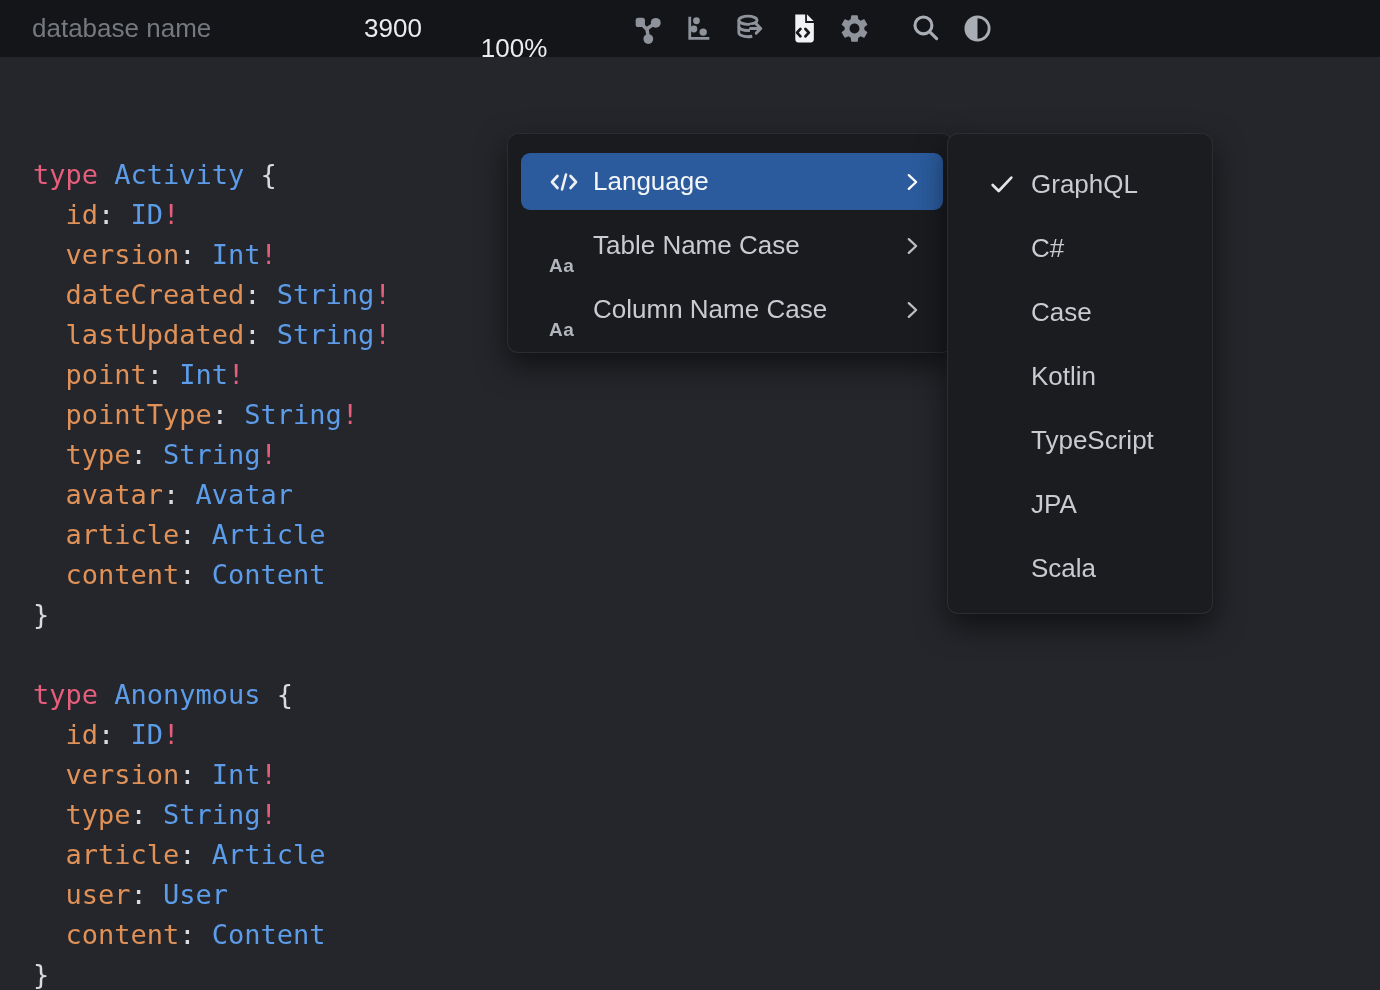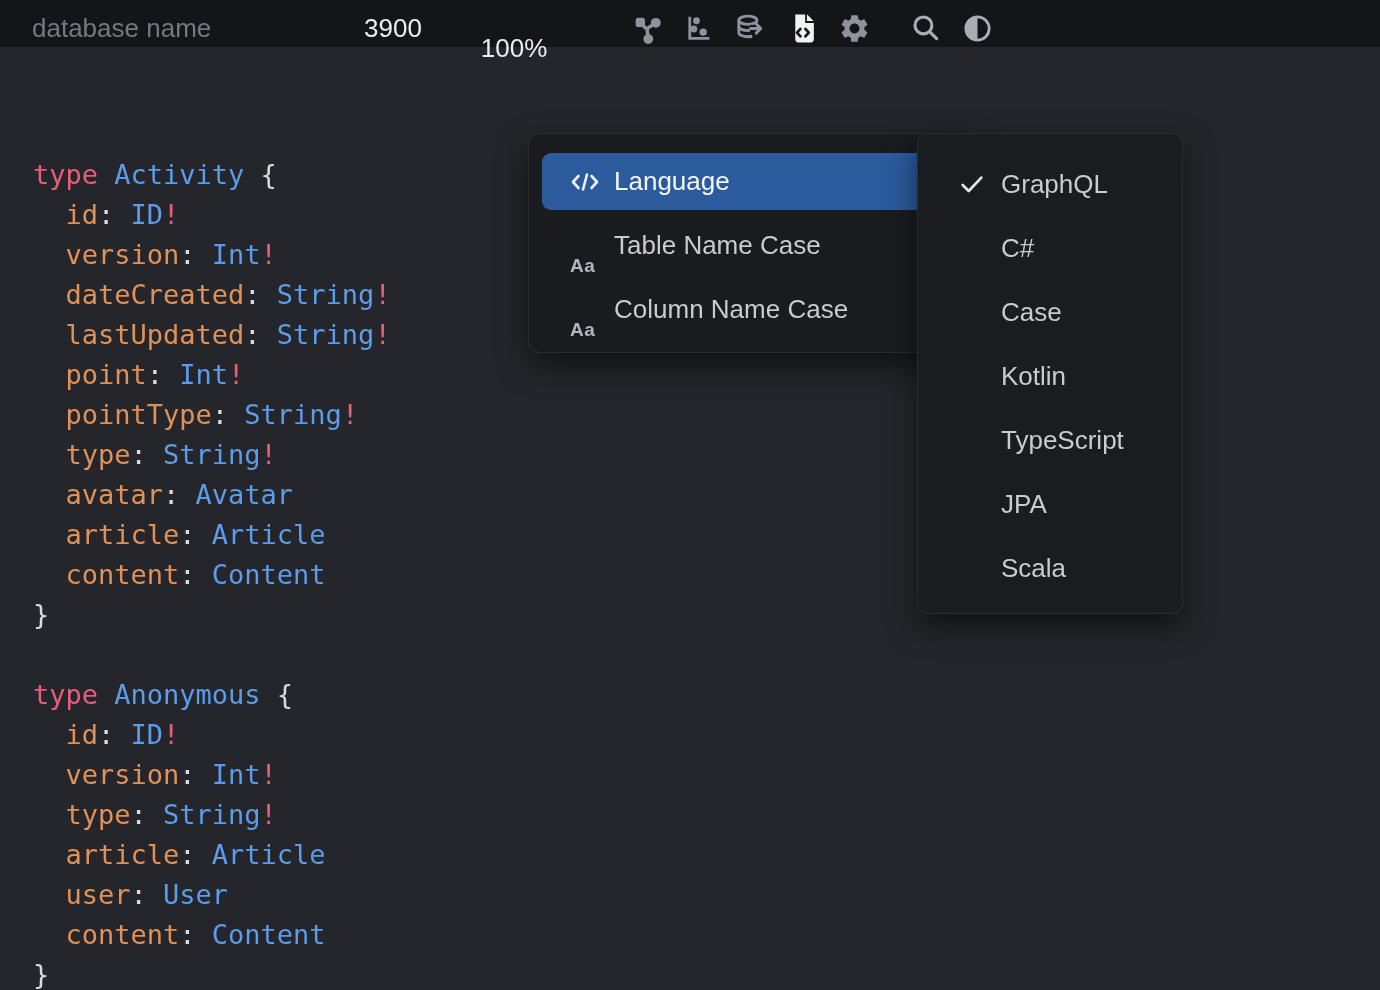--- a/index.html
+++ b/index.html
@@ -5,21 +5,21 @@
   * { box-sizing: border-box; }
   html,body { margin:0; padding:0; }
   body {
     width:1380px; height:990px; position:relative; overflow:hidden;
     background:var(--bg-main,#24262b);
     font-family:"Liberation Sans", sans-serif;
   }
 
   
   .topbar {
-    position:absolute; left:0; top:0; width:1380px; height:47px;
+    position:absolute; left:0; top:0; width:1380px; height:57px;
     background:var(--bg-topbar,#141519);
   }
   .dbname-input {
     position:absolute; left:30px; top:0; height:57px; width:290px;
     background:transparent; border:none; outline:none;
     font-family:"Liberation Sans", sans-serif;
     font-size:26px; color:var(--topbar-text,#ebecee);
   }
   .dbname-input::placeholder { color:var(--topbar-placeholder,#75787f); opacity:1; }
   .tb-num {
@@ -44,21 +44,21 @@
   .code .blk + .blk { margin-top:40px; }
   .code .ln { white-space:pre; height:40px; }
   .kw { color:var(--code-keyword,#e75d7c); }
   .ty { color:var(--code-type,#5c9ce8); }
   .fd { color:var(--code-field,#e09158); }
   .pu { color:var(--code-punct,#d9dbdf); }
   .bg { color:var(--code-keyword,#e75d7c); }
 
   
   .menu {
-    position:absolute; left:528px; top:133px; width:446px; height:220px;
+    position:absolute; left:507px; top:133px; width:446px; height:220px;
     background:var(--menu-bg,#1a1b1f);
     border:1px solid rgba(255,255,255,.08);
     border-radius:11px;
     padding:19px 9px 16px 13px;
     box-shadow:0 12px 30px rgba(0,0,0,.55);
     z-index:20;
   }
   .menu-item {
     height:57px; border-radius:9px;
     display:flex; align-items:center;
@@ -73,21 +73,21 @@
     flex:0 0 44px; width:44px; display:flex; align-items:center;
     color:#eef0f2;
   }
   .mi-icon.aa { font-size:19px; font-weight:600; color:#b2b5bc; letter-spacing:.5px;margin-top:40px; }
   .mi-label { flex:1 1 auto; }
   .mi-chevron { flex:0 0 22px; display:flex; color:#bcbec4; }
   .menu-item.hl .mi-chevron { color:#ffffff; }
 
   
   .submenu {
-    position:absolute; left:917px; top:133px; width:266px; height:481px;
+    position:absolute; left:947px; top:133px; width:266px; height:481px;
     background:var(--submenu-bg,#1b1c20);
     border:1px solid rgba(255,255,255,.08);
     border-radius:11px;
     padding:18px 0 13px;
     box-shadow:0 12px 30px rgba(0,0,0,.55);
     z-index:30;
   }
   .sub-item {
     height:64px; display:flex; align-items:center;
     padding:0 16px 0 40px;

